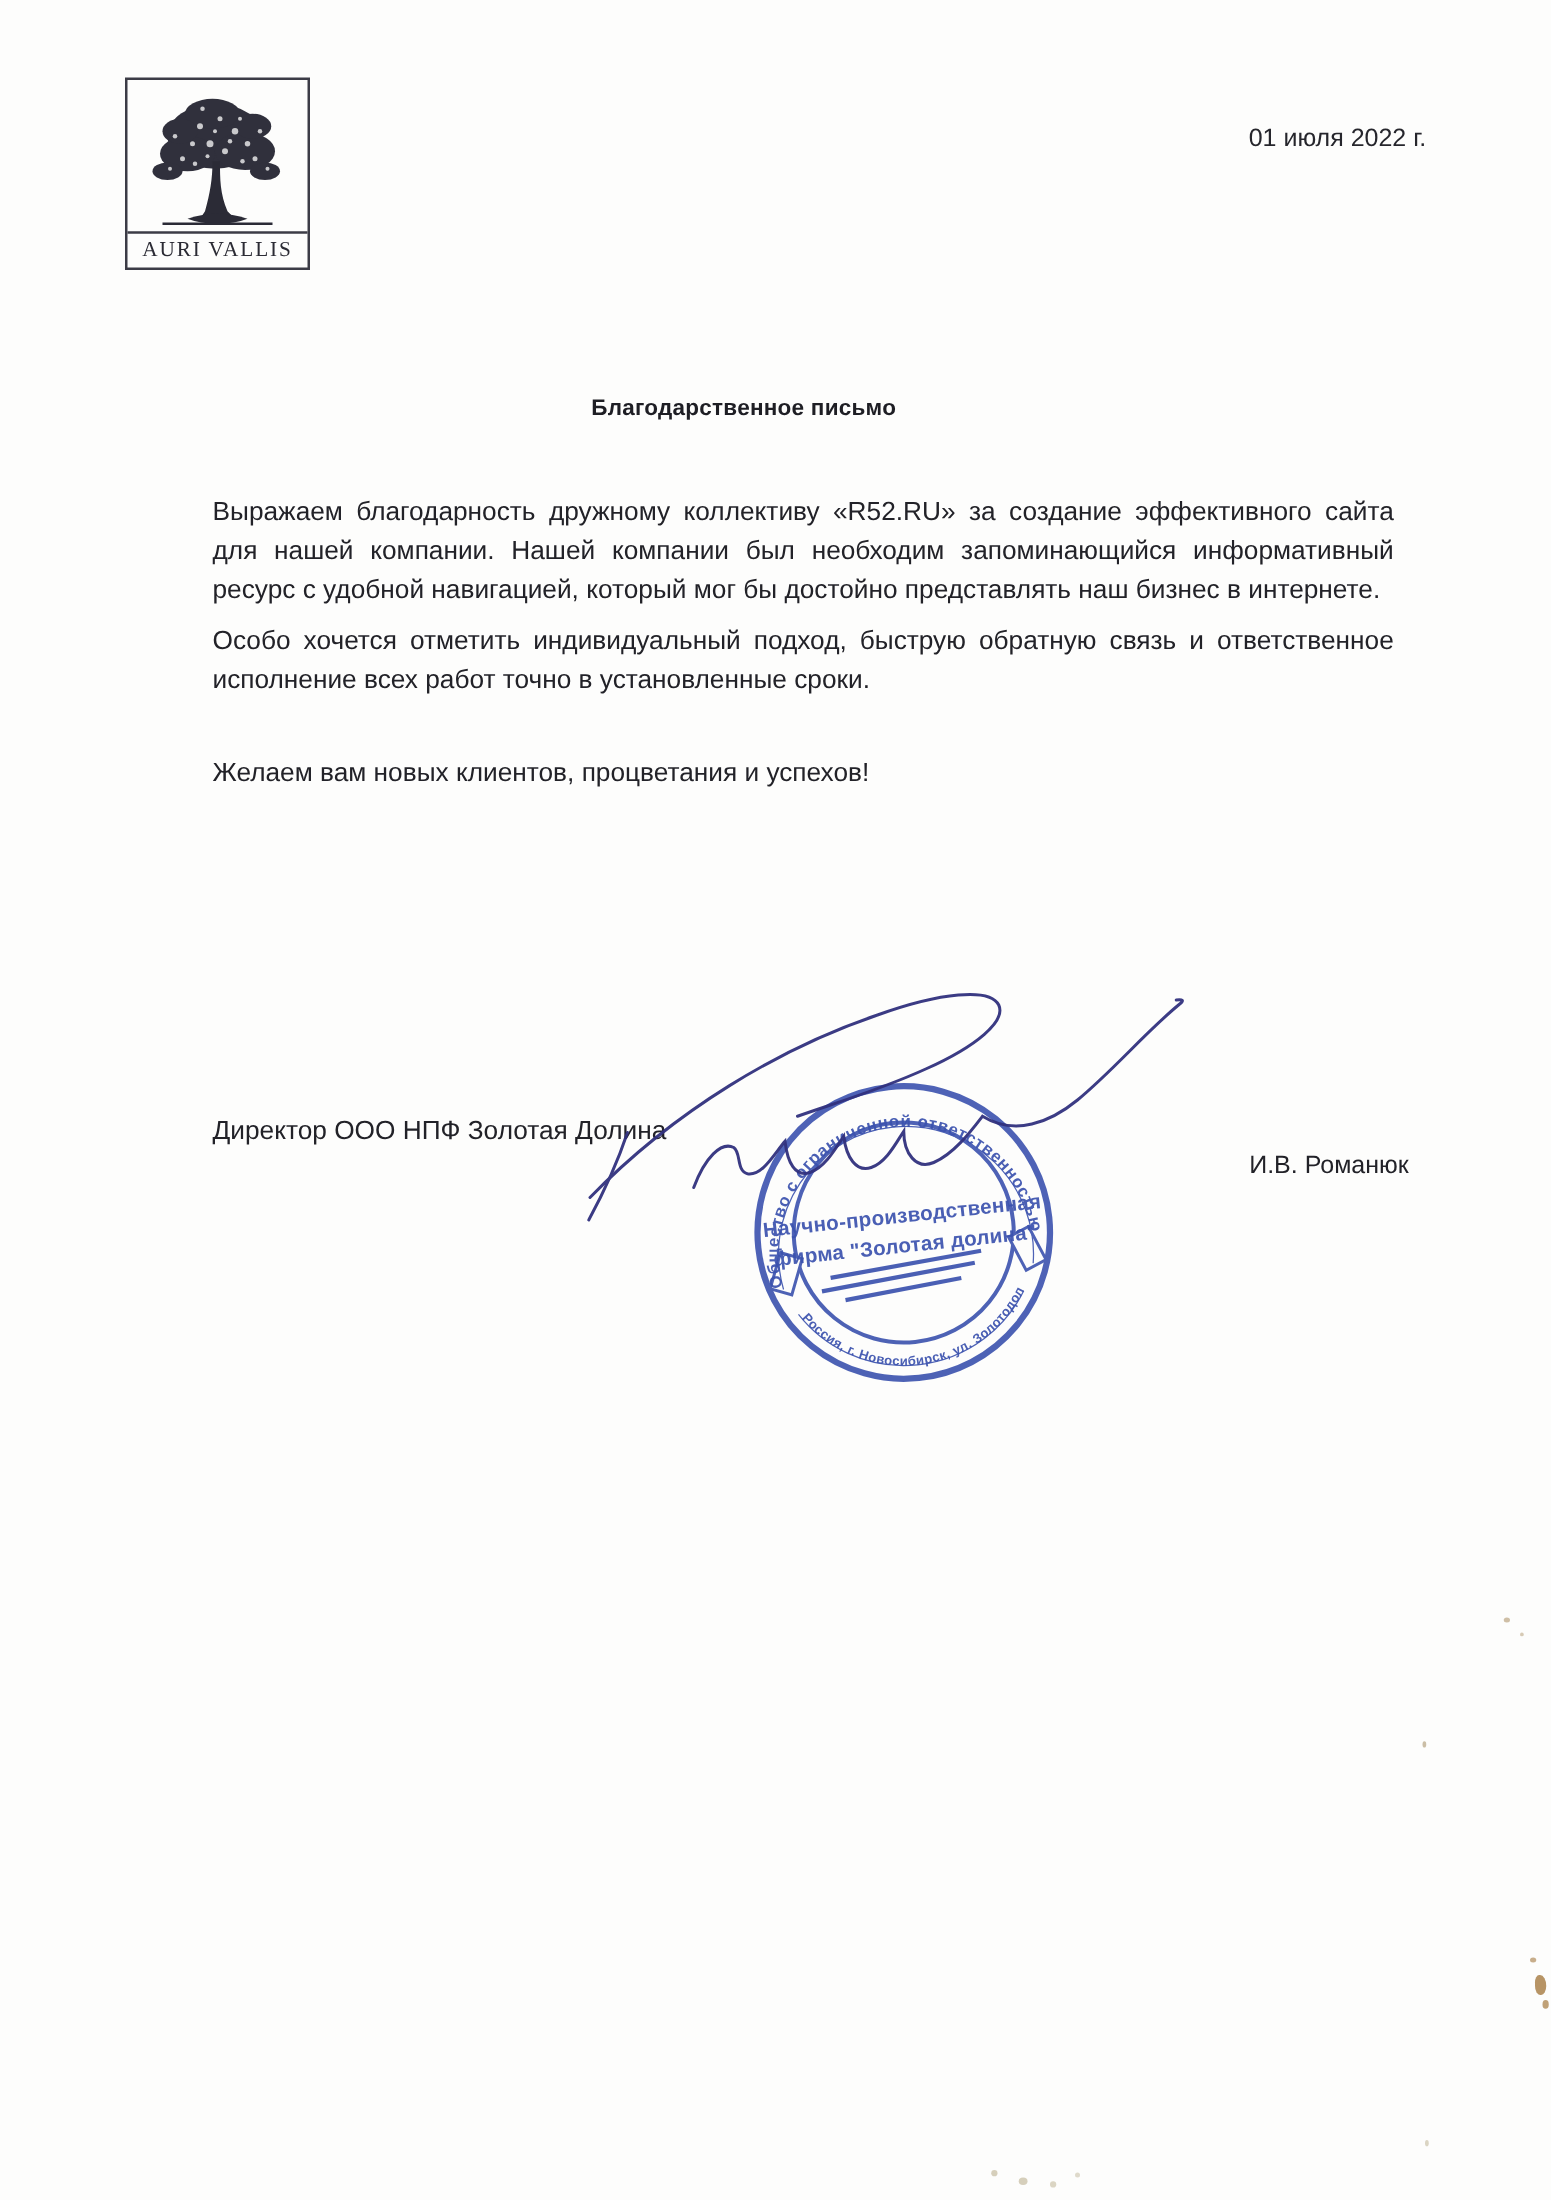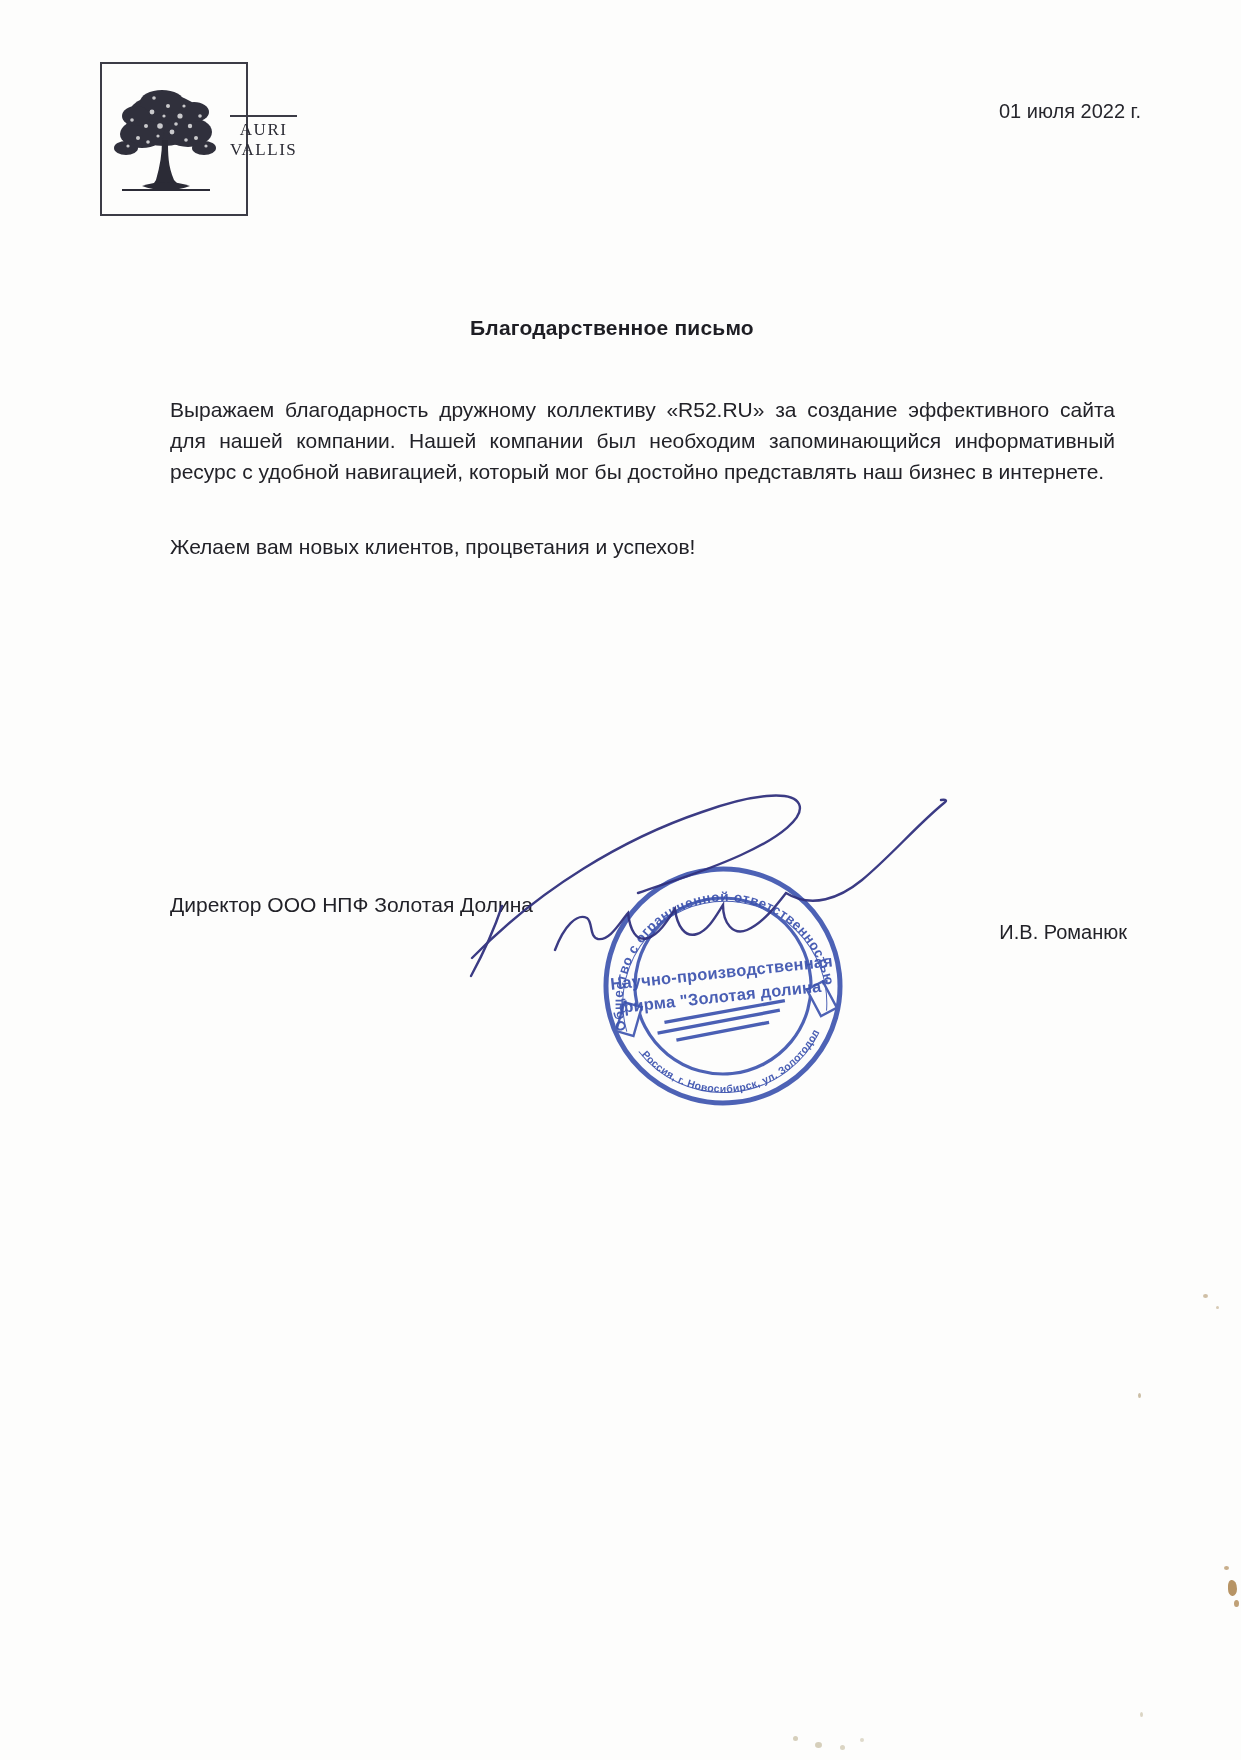--- a/index.html
+++ b/index.html
@@ -9,38 +9,38 @@
     margin:0 auto;
     background:#fdfdfc;
     overflow:hidden;
     font-family:"Liberation Sans",sans-serif;
     color:#222226;
   }
   
   .logo-box{
     position:absolute;left:100px;top:62px;width:144px;height:150px;
     border:2px solid #3c3c46;background:#fdfdfc;
-    display:flex;flex-direction:row;align-items:center;
+    display:flex;flex-direction:column;align-items:center;
   }
   .logo-tree{flex:1;display:flex;align-items:flex-end;justify-content:center;width:100%;}
   .logo-label{
     width:100%;border-top:2px solid #3c3c46;
     font-family:"Liberation Serif",serif;
     font-size:17px;letter-spacing:1.5px;color:#2b2b34;
     text-align:center;padding:3px 0 4px 0;
   }
   
   .date{
     position:absolute;top:100px;right:100px;
     font-size:20px;color:#26262c;
   }
   
   .title{
-    position:absolute;top:316px;left:187px;width:850px;
-    text-align:center;font-size:21px;font-weight:bold;color:#1e1e24;
+    position:absolute;top:316px;left:170px;width:850px;
+    text-align:center;font-size:18px;font-weight:bold;color:#1e1e24;
     letter-spacing:0.2px;
   }
   
   .body-text{position:absolute;top:394px;left:170px;width:945px;}
   .body-text p{
     margin:0 0 10px 0;
     font-size:21px;line-height:31px;
     text-align:justify;color:#222228;
   }
   .body-text p:last-child{text-align:left;margin-top:44px;}
@@ -104,20 +104,21 @@
     </div>
     <div class="logo-label">AURI VALLIS</div>
   </div>
 
   <div class="date">01 июля 2022 г.</div>
 
   <div class="title">Благодарственное письмо</div>
 
   <div class="body-text">
     <p>Выражаем благодарность дружному коллективу «R52.RU» за создание эффективного сайта для нашей компании. Нашей компании был необходим запоминающийся информативный ресурс с удобной навигацией, который мог бы достойно представлять наш бизнес в интернете.</p>
+    <p>Особо хочется отметить индивидуальный подход, быструю обратную связь и ответственное исполнение всех работ точно в установленные сроки.</p>
     <p>Желаем вам новых клиентов, процветания и успехов!</p>
   </div>
 
   <div class="closing-block">
     <div>Директор ООО НПФ Золотая Долина</div>
   </div>
   <div class="signer-name">И.В. Романюк</div>
 
   <div class="stamp-wrap">
     <svg width="260" height="260" viewBox="0 0 260 260">

